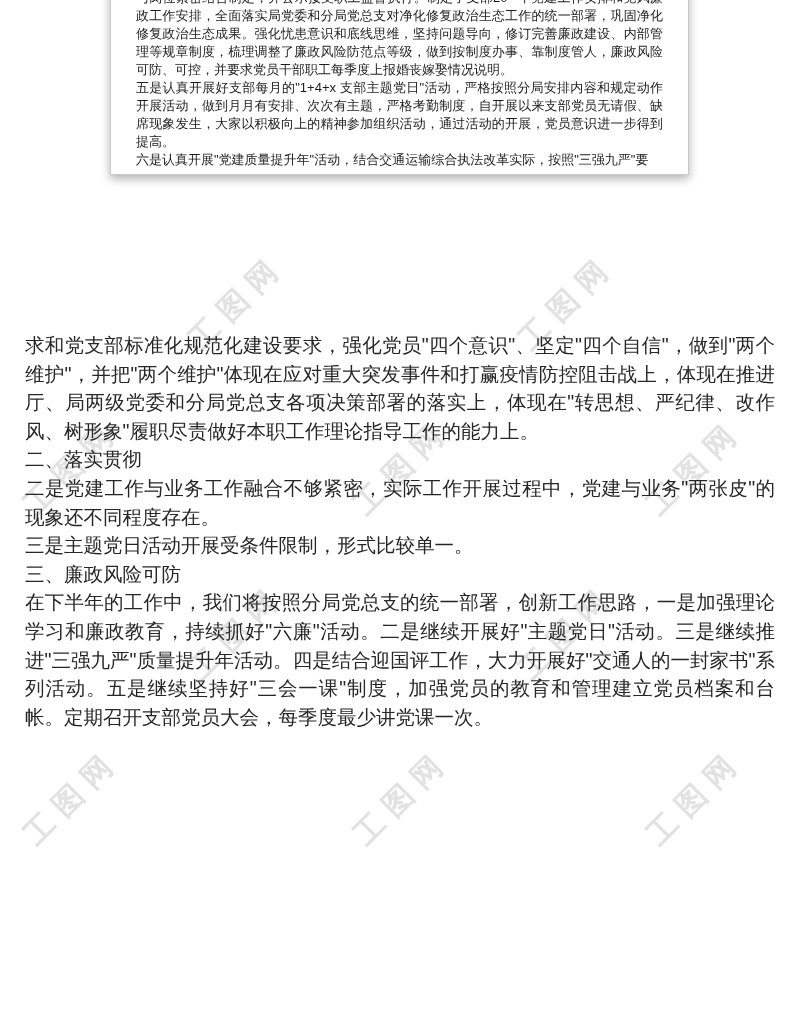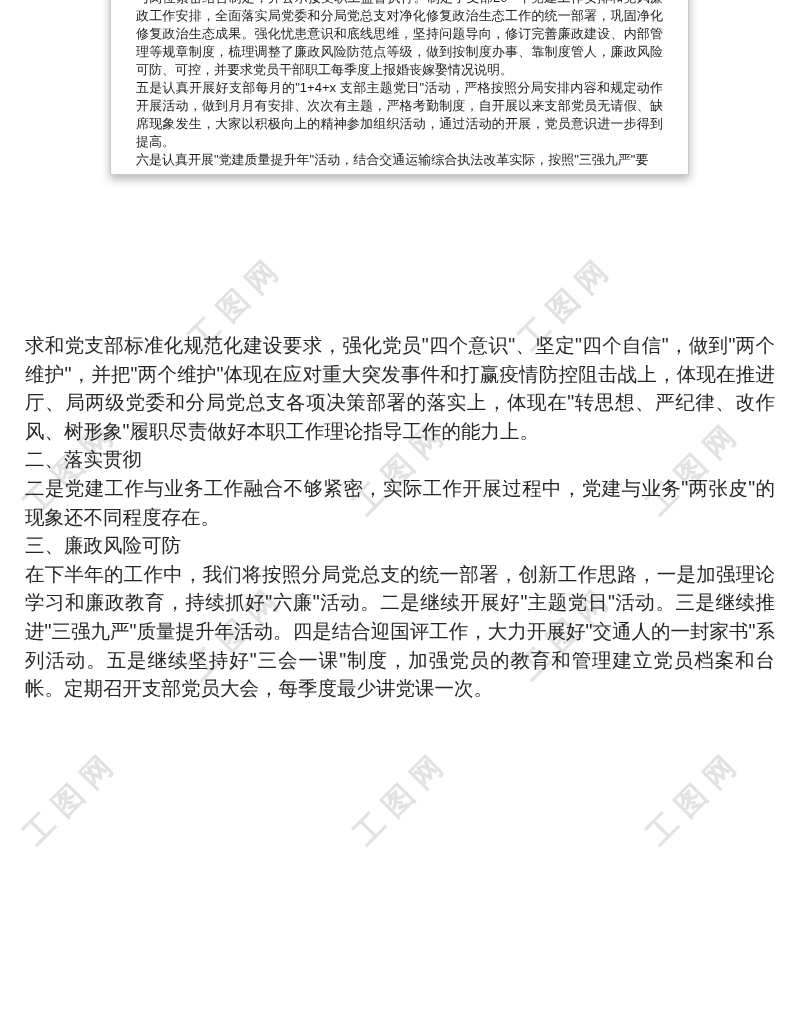--- a/index.html
+++ b/index.html
@@ -91,17 +91,18 @@
   <div class="preview-sheet">
     <p>与岗位紧密结合制定，并公示接受职工监督执行。制定了支部20**年党建工作安排和党风廉政工作安排，全面落实局党委和分局党总支对净化修复政治生态工作的统一部署，巩固净化修复政治生态成果。强化忧患意识和底线思维，坚持问题导向，修订完善廉政建设、内部管理等规章制度，梳理调整了廉政风险防范点等级，做到按制度办事、靠制度管人，廉政风险可防、可控，并要求党员干部职工每季度上报婚丧嫁娶情况说明。</p>
     <p>五是认真开展好支部每月的"1+4+x 支部主题党日"活动，严格按照分局安排内容和规定动作开展活动，做到月月有安排、次次有主题，严格考勤制度，自开展以来支部党员无请假、缺席现象发生，大家以积极向上的精神参加组织活动，通过活动的开展，党员意识进一步得到提高。</p>
     <p>六是认真开展"党建质量提升年"活动，结合交通运输综合执法改革实际，按照"三强九严"要</p>
   </div>
 
   <div class="content">
     <p>求和党支部标准化规范化建设要求，强化党员"四个意识"、坚定"四个自信"，做到"两个维护"，并把"两个维护"体现在应对重大突发事件和打赢疫情防控阻击战上，体现在推进厅、局两级党委和分局党总支各项决策部署的落实上，体现在"转思想、严纪律、改作风、树形象"履职尽责做好本职工作理论指导工作的能力上。</p>
     <p>二、落实贯彻</p>
     <p>二是党建工作与业务工作融合不够紧密，实际工作开展过程中，党建与业务"两张皮"的现象还不同程度存在。</p>
+    <p>三是主题党日活动开展受条件限制，形式比较单一。</p>
     <p>三、廉政风险可防</p>
     <p>在下半年的工作中，我们将按照分局党总支的统一部署，创新工作思路，一是加强理论学习和廉政教育，持续抓好"六廉"活动。二是继续开展好"主题党日"活动。三是继续推进"三强九严"质量提升年活动。四是结合迎国评工作，大力开展好"交通人的一封家书"系列活动。五是继续坚持好"三会一课"制度，加强党员的教育和管理建立党员档案和台帐。定期召开支部党员大会，每季度最少讲党课一次。</p>
   </div>
 
 </div>
 
 </body></html>

